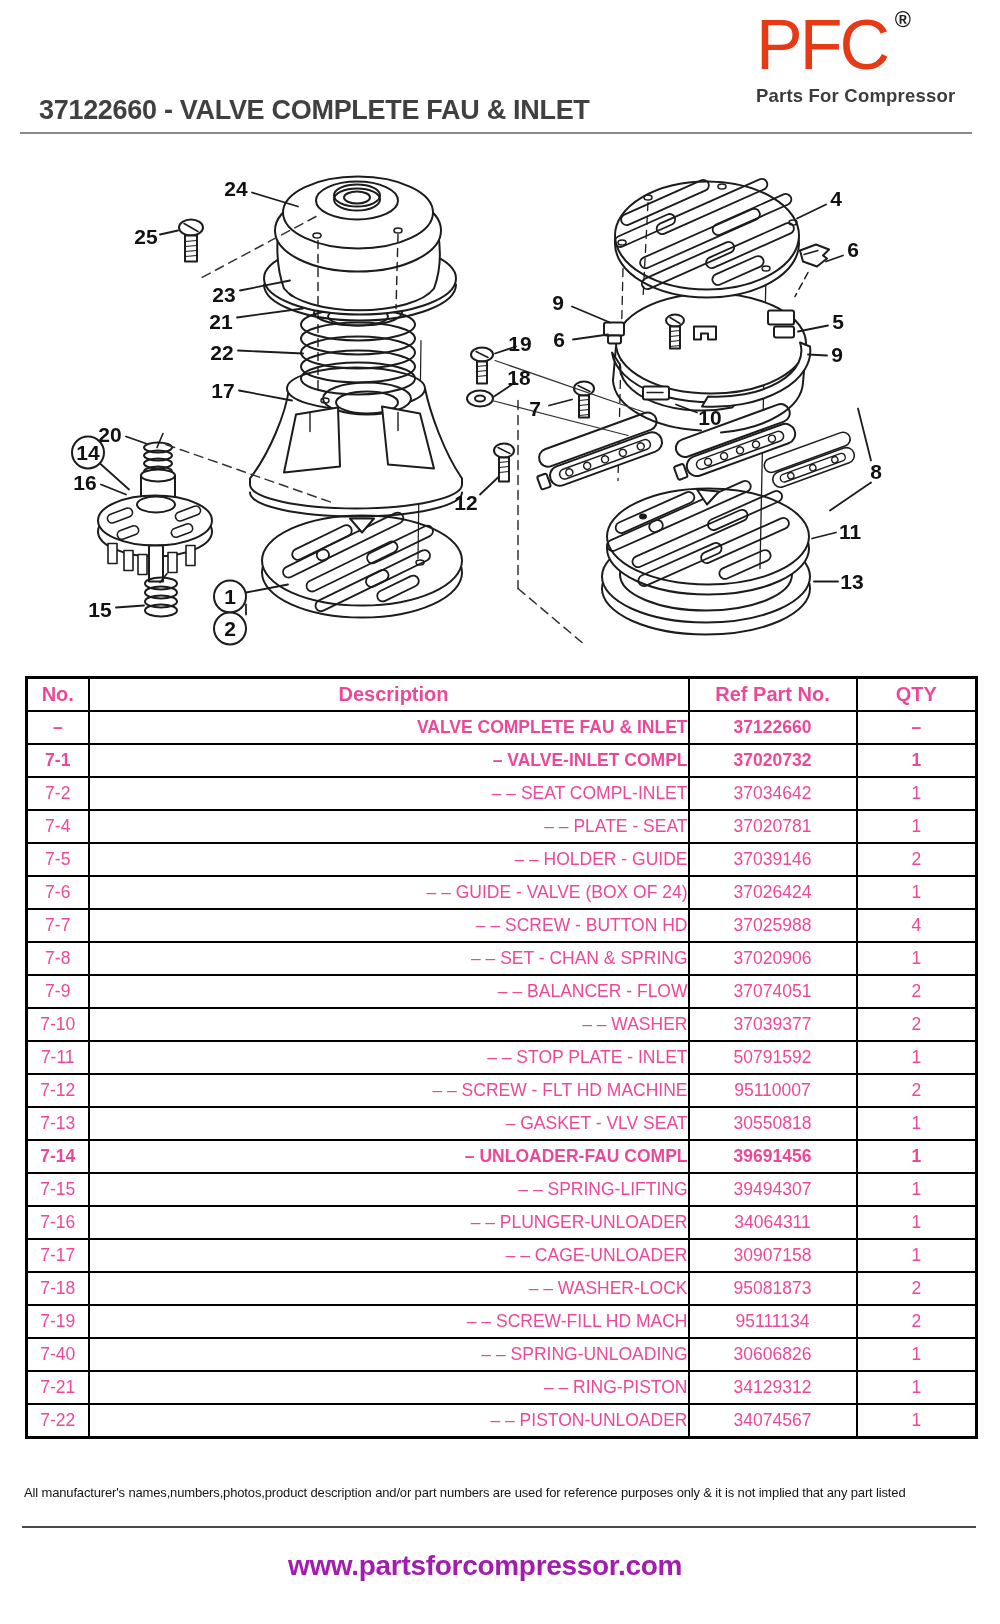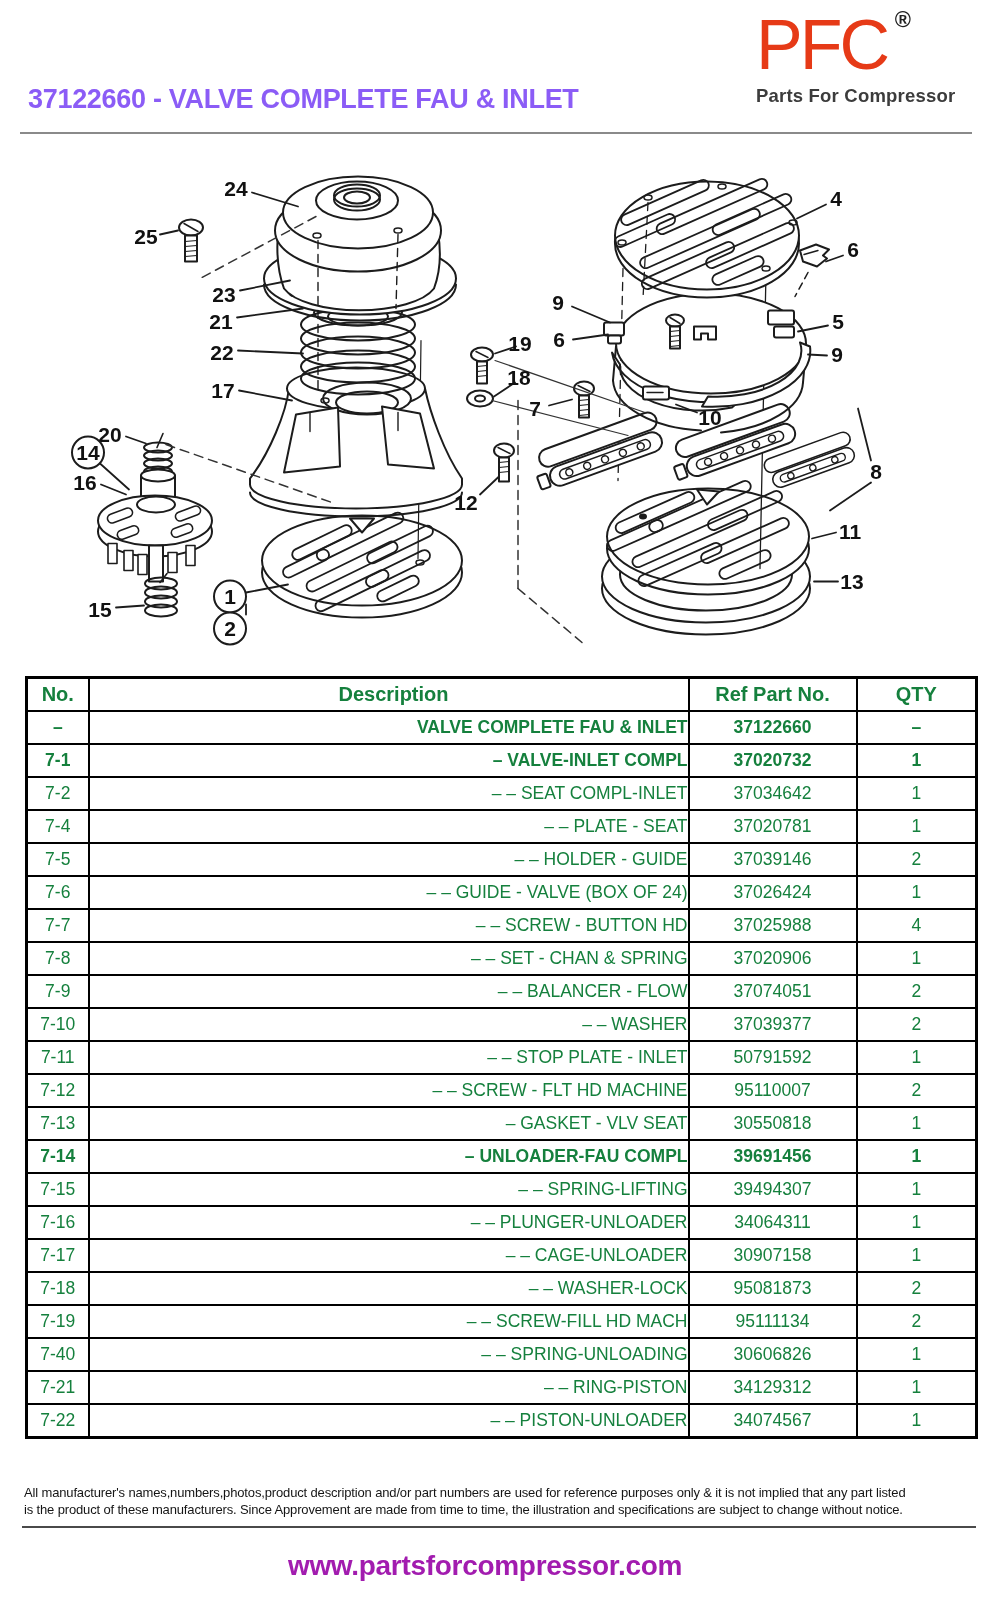--- a/index.html
+++ b/index.html
@@ -2,22 +2,22 @@
 <html><head>
 <meta charset="utf-8">
 <style>
   html,body{margin:0;padding:0;background:#e9e9e9;}
   .page{
     position:relative;width:1000px;height:1624px;margin:0 auto;
     background:#ffffff;font-family:"Liberation Sans",sans-serif;overflow:hidden;
   }
   
   .title{
-    position:absolute;left:28px;top:84px;margin:0;
-    font-size:27px;font-weight:bold;color:#8b5cf6;letter-spacing:-0.3px;white-space:nowrap;
+    position:absolute;left:28px;top:84px;margin:11px;
+    font-size:27px;font-weight:bold;color:#404040;letter-spacing:-0.3px;white-space:nowrap;
   }
   .logo{position:absolute;left:756px;top:14px;width:220px;}
   .logo-mark{position:relative;display:inline-block;line-height:0.9;}
   .logo-text{
     font-size:70px;font-weight:400;color:#e63a17;letter-spacing:-3px;
     font-family:"Liberation Sans",sans-serif;
   }
   .logo-reg{
     position:absolute;right:-24px;top:-4px;font-size:22px;font-weight:bold;color:#222;
   }
@@ -28,21 +28,21 @@
     position:absolute;left:20px;top:132px;width:952px;height:0;
     border-top:2px solid #8a8a8a;
   }
   
   .diagram-wrap{position:absolute;left:0;top:148px;width:1000px;height:510px;}
   svg{display:block;}
   
   .parts-table{
     position:absolute;left:25px;top:676px;width:950px;
     border-collapse:collapse;table-layout:fixed;
-    font-size:17.5px;color:#15803d;
+    font-size:17.5px;color:#ec4899;
   }
   .parts-table col.c-no{width:62px;}
   .parts-table col.c-desc{width:600px;}
   .parts-table col.c-ref{width:168px;}
   .parts-table col.c-qty{width:120px;}
   .parts-table th,.parts-table td{
     border:2px solid #000;height:31px;line-height:31px;padding:0;
     white-space:nowrap;overflow:hidden;
   }
   .parts-table{border:3px solid #000;}
@@ -524,18 +524,17 @@
           <td class="d-no">7-22</td>
           <td class="d-desc">– – PISTON-UNLOADER</td>
           <td class="d-ref">34074567</td>
           <td class="d-qty">1</td>
         </tr>
       </tbody>
   </table>
 
   <div class="disclaimer">
     <div>All manufacturer's names,numbers,photos,product description and/or part numbers are used for reference purposes only &amp; it is not implied that any part listed</div>
-    <div>is the product of these manufacturers.  Since Approvement are made from time to time,  the illustration and specifications are subject to change without notice.</div>
   </div>
   <div class="footer-rule"></div>
   <div class="website">www.partsforcompressor.com</div>
 
 </div>
 
 </body></html>

